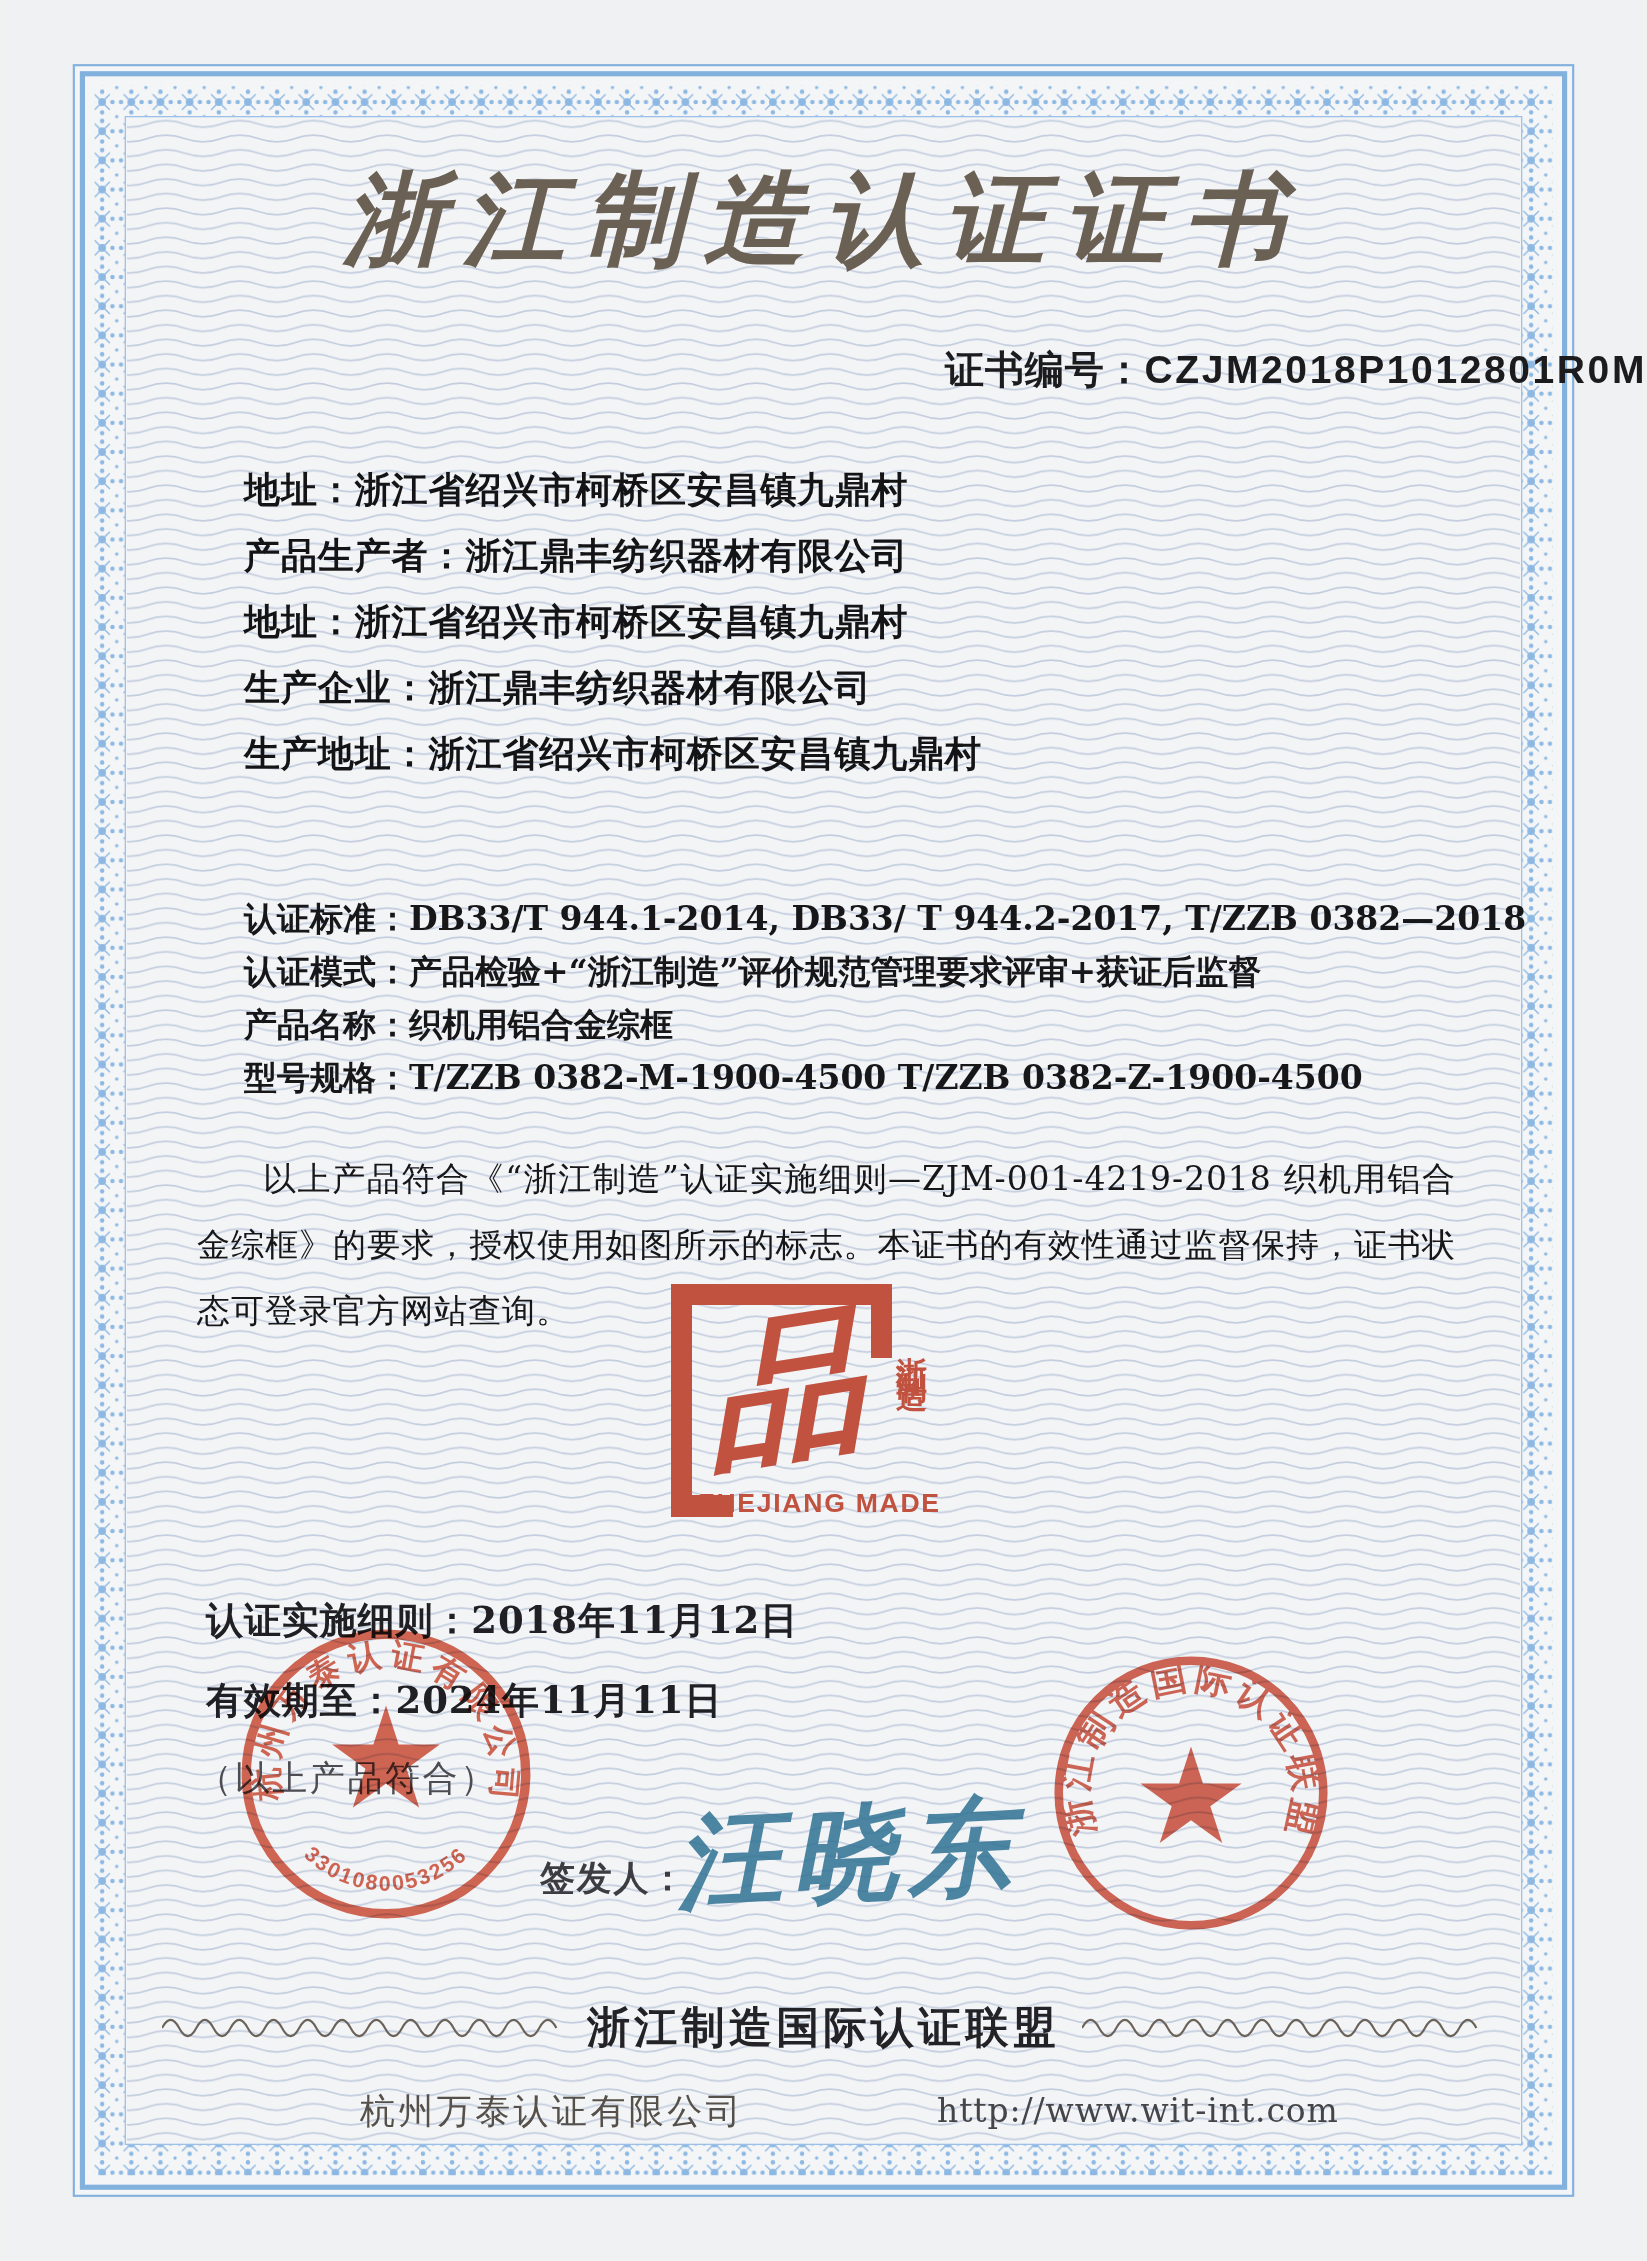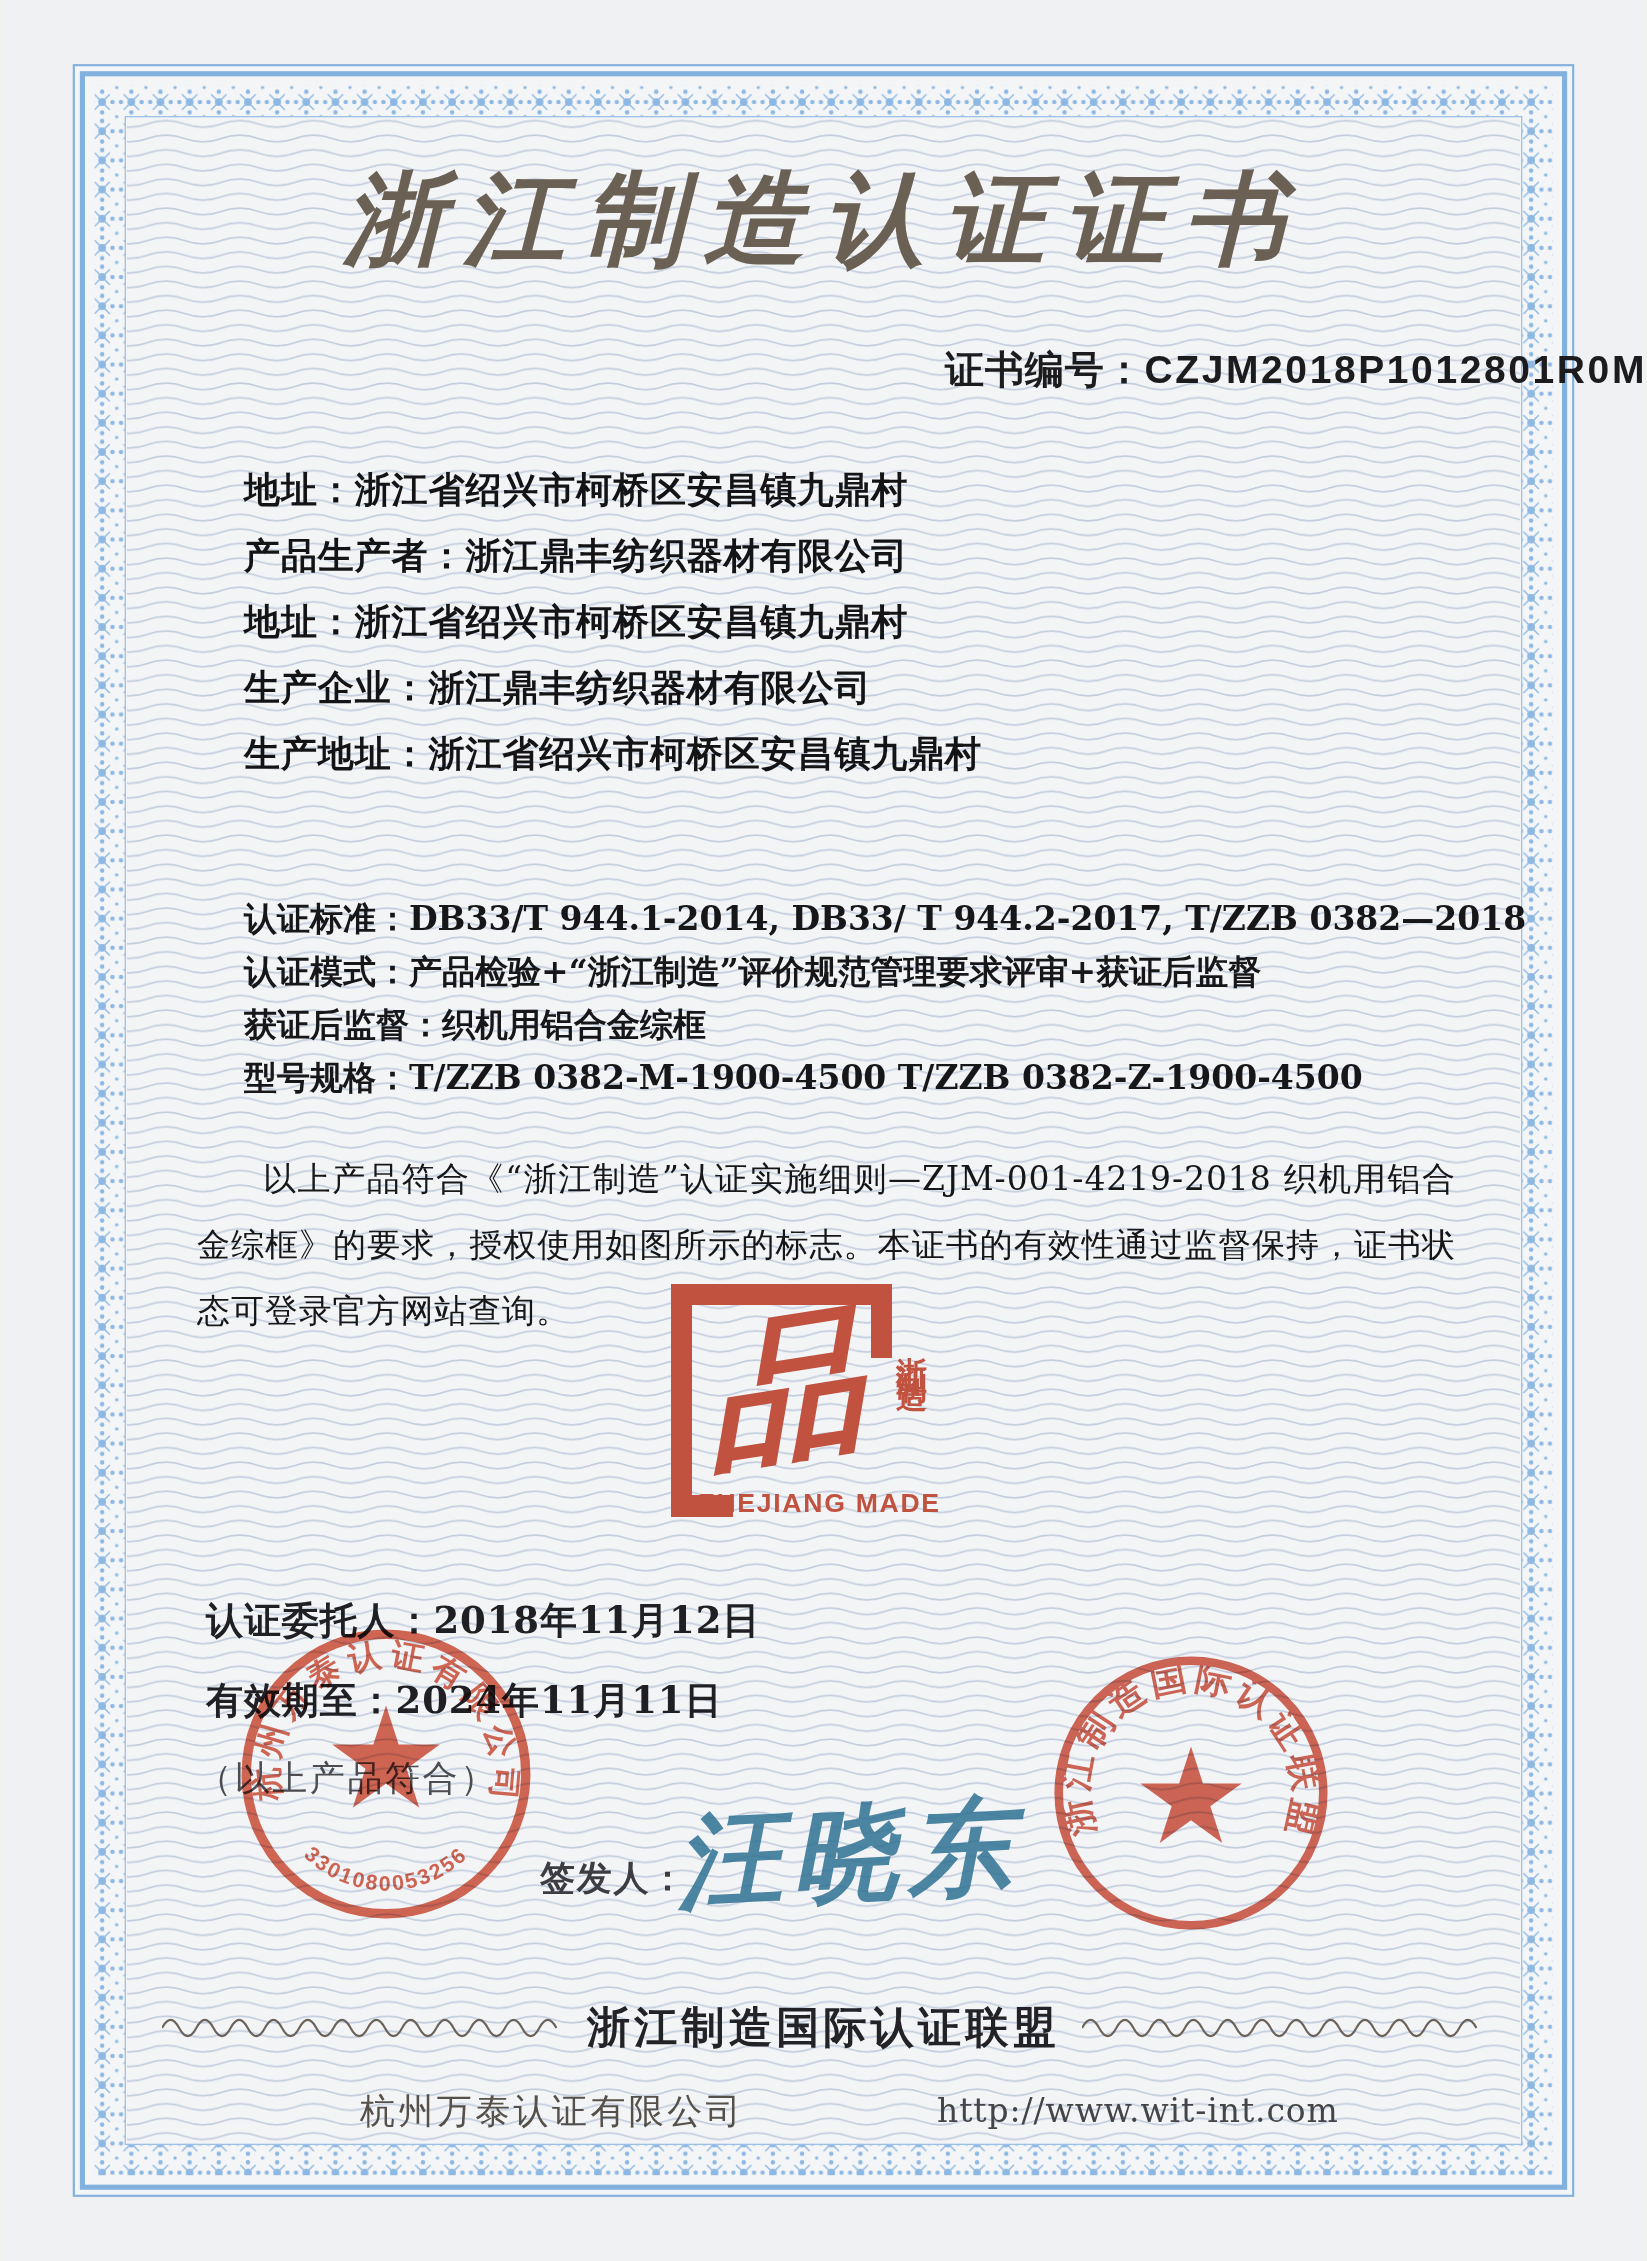--- a/index.html
+++ b/index.html
@@ -119,38 +119,38 @@
     <div class="row"><span>地址：</span><span>浙江省绍兴市柯桥区安昌镇九鼎村</span></div>
     <div class="row"><span>产品生产者：</span><span>浙江鼎丰纺织器材有限公司</span></div>
     <div class="row"><span>地址：</span><span>浙江省绍兴市柯桥区安昌镇九鼎村</span></div>
     <div class="row"><span>生产企业：</span><span>浙江鼎丰纺织器材有限公司</span></div>
     <div class="row"><span>生产地址：</span><span>浙江省绍兴市柯桥区安昌镇九鼎村</span></div>
   </div>
 
   <div class="abs details">
     <div class="row"><span>认证标准：</span><span>DB33/T 944.1-2014, DB33/ T 944.2-2017, T/ZZB 0382—2018</span></div>
     <div class="row"><span>认证模式：</span><span>产品检验+“浙江制造”评价规范管理要求评审+获证后监督</span></div>
-    <div class="row"><span>获证后监督：</span><span>织机用铝合金综框</span></div>
+    <div class="row"><span>产品名称：</span><span>织机用铝合金综框</span></div>
     <div class="row"><span>型号规格：</span><span>T/ZZB 0382-M-1900-4500 T/ZZB 0382-Z-1900-4500</span></div>
   </div>
 
   <div class="abs statement">以上产品符合《“浙江制造”认证实施细则—ZJM-001-4219-2018 织机用铝合金综框》的要求，授权使用如图所示的标志。本证书的有效性通过监督保持，证书状态可登录官方网站查询。</div>
 
   <div class="abs logo">
     <div class="bar bar-top"></div>
     <div class="bar bar-right-stub"></div>
     <div class="bar bar-left"></div>
     <div class="bar bar-foot"></div>
     <div class="mark">品</div>
     <div class="side">浙江制造</div>
     <div class="caption">ZHEJIANG MADE</div>
   </div>
 
   <div class="abs date-line first-issue">
-    <span>认证委托人：</span><span>2018年11月12日</span>
+    <span>认证实施细则：</span><span>2018年11月12日</span>
   </div>
   <div class="abs date-line valid-until">
     <span>有效期至：</span><span>2024年11月11日</span>
   </div>
   <div class="abs seal-note">（以上产品符合）</div>
   <div class="abs signer">签发人：</div>
   <div class="abs signature">汪晓东</div>
 
   <svg class="seal seal-left" width="312" height="312" viewBox="0 0 364 364">
     <circle cx="182" cy="182" r="163" fill="none" stroke="#d4543e" stroke-width="11"></circle>

